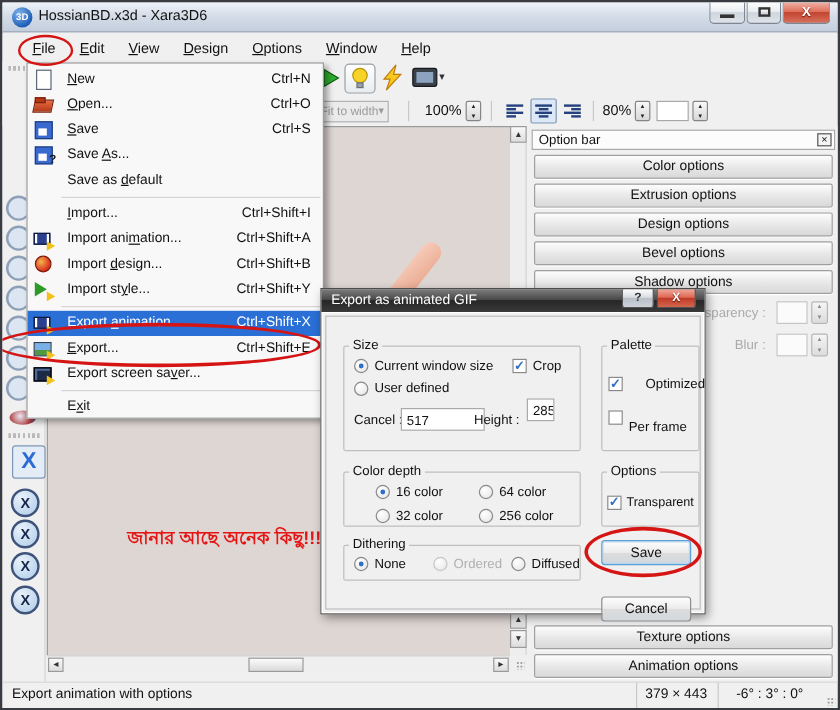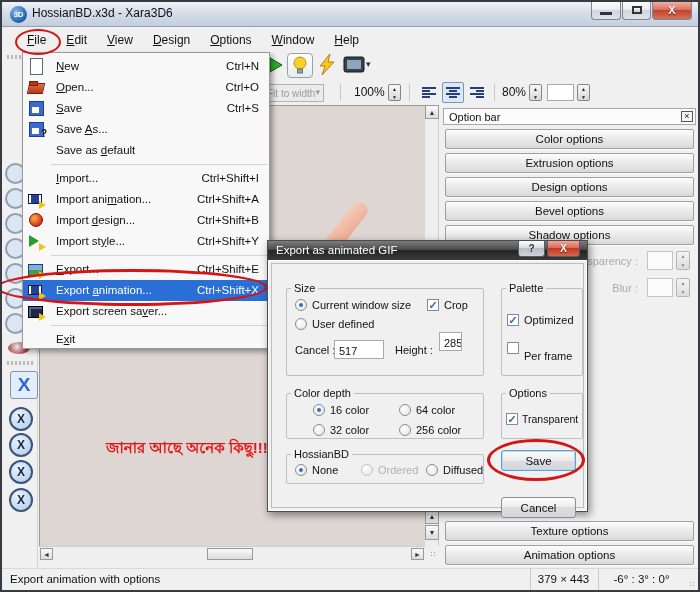--- a/index.html
+++ b/index.html
@@ -136,21 +136,21 @@
   #grp-options{left:232px;top:126px;width:82px;height:52px;}
   #grp-dither{left:17px;top:187px;width:198px;height:36px;}
   .radio{position:absolute;width:12px;height:12px;border:1px solid #8a8a8a;border-radius:50%;
     background:radial-gradient(circle at 35% 30%,#ffffff,#e4e4e4);}
   .radio.on::after{content:'';position:absolute;left:3px;top:3px;width:4px;height:4px;border-radius:50%;background:#2f6fc4;}
   .radio.dis{border-color:#c6c6c6;}
   .chk{position:absolute;width:12px;height:12px;border:1px solid #8a8a8a;background:#fff;font-size:11px;line-height:11px;
     text-align:center;color:#2f6fc4;font-weight:bold;}
   .dlbl{position:absolute;font-size:11px;color:#111;white-space:nowrap;}
   .dlbl.dis{color:#b0b0b0;}
-  .dfield{position:absolute;width:50px;height:19px;border:1px solid #a9a9a9;background:#fff;font-size:11px;padding:2px 0 0 4px;color:#111;}
+  .dfield{position:absolute;width:70px;height:19px;border:1px solid #a9a9a9;background:#fff;font-size:11px;padding:2px 0 0 4px;color:#111;}
   .dbtn{position:absolute;left:232px;width:75px;height:21px;border-radius:3px;font-size:11.5px;text-align:center;
     padding-top:4px;color:#111;background:linear-gradient(#fdfdfd,#ebebeb 50%,#dcdcdc 50%,#d2d8de);}
   #savebtn{top:189px;border:1px solid #5c9fd4;box-shadow:0 0 0 1px #b9d8ee inset;}
   #cancelbtn{top:236px;border:1px solid #8e8e8e;}
   
   #statusbar{position:absolute;left:0;top:566px;width:696px;height:22px;background:#f0f0f0;border-top:1px solid #d8d8d8;
     font-size:11.5px;color:#111;z-index:3;}
   #statusmsg{position:absolute;left:8px;top:4px;}
   .scell{position:absolute;top:0;height:22px;border-left:1px solid #c8c8c8;padding:4px 0 0 0;text-align:center;}
   #scell-size{right:102px;width:66px;} #scell-angles{right:14px;width:86px;}
@@ -368,34 +368,34 @@
         <span class="mshort">Ctrl+Shift+B</span>
       </div>
       <div class="mrow">
         <span class="mi import-style-icon">
           <span class="yarrow"></span>
         </span>
         <span class="mlabel">Import st<u>y</u>le...</span>
         <span class="mshort">Ctrl+Shift+Y</span>
       </div>
       <div class="msep"></div>
-      <div class="mrow">
-        <span class="mi export-image-icon">
-          <span class="yarrow"></span>
-        </span>
-        <span class="mlabel"><u>E</u>xport...</span>
-        <span class="mshort">Ctrl+Shift+E</span>
-      </div>
       <div class="mrow hl">
         <span class="mi export-film-icon">
           <span class="film"></span>
           <span class="yarrow"></span>
         </span>
         <span class="mlabel">Export <u>a</u>nimation...</span>
         <span class="mshort">Ctrl+Shift+X</span>
+      </div>
+      <div class="mrow">
+        <span class="mi export-image-icon">
+          <span class="yarrow"></span>
+        </span>
+        <span class="mlabel"><u>E</u>xport...</span>
+        <span class="mshort">Ctrl+Shift+E</span>
       </div>
       <div class="mrow">
         <span class="mi export-screensaver-icon">
           <span class="yarrow"></span>
         </span>
         <span class="mlabel">Export screen sa<u>v</u>er...</span>
         <span class="mshort"></span>
       </div>
       <div class="msep"></div>
       <div class="mrow">
@@ -421,42 +421,42 @@
         <span class="radio" style="left:8px;top:24px"></span>
         <span class="dlbl" style="left:25px;top:24px">User defined</span>
         <span class="dlbl" style="left:8px;top:50px">Cancel :</span>
         <input class="dfield" style="left: 47px; top: 46px;" value="517">
         <span class="dlbl" style="left:108px;top:50px">Height :</span>
         <input class="dfield" style="left: 152px; top: 38px; width: 23px;" value="285">
       </fieldset>
       <fieldset id="grp-palette">
         <legend>Palette</legend>
         <span class="chk" style="left:5px;top:20px">✓</span>
-        <span class="dlbl" style="left:22px;top:20px">Optimized</span>
+        <span class="dlbl" style="left:36px;top:20px">Optimized</span>
         <span class="chk" style="left:5px;top:48px"></span>
         <span class="dlbl" style="left:22px;top:56px">Per frame</span>
       </fieldset>
       <fieldset id="grp-depth">
         <legend>Color depth</legend>
         <span class="radio on" style="left:26px;top:5px"></span>
         <span class="dlbl" style="left:43px;top:5px">16 color</span>
         <span class="radio" style="left:112px;top:5px"></span>
         <span class="dlbl" style="left:129px;top:5px">64 color</span>
         <span class="radio" style="left:26px;top:25px"></span>
         <span class="dlbl" style="left:43px;top:25px">32 color</span>
         <span class="radio" style="left:112px;top:25px"></span>
         <span class="dlbl" style="left:129px;top:25px">256 color</span>
       </fieldset>
       <fieldset id="grp-options">
         <legend>Options</legend>
         <span class="chk" style="left:4px;top:14px">✓</span>
         <span class="dlbl" style="left:20px;top:14px;font-size:10.5px">Transparent</span>
       </fieldset>
       <fieldset id="grp-dither">
-        <legend>HossianBD</legend>
+        <legend>Dithering</legend>
         <span class="radio on" style="left:8px;top:4px"></span>
         <span class="dlbl" style="left:25px;top:4px">None</span>
         <span class="radio dis" style="left:74px;top:4px"></span>
         <span class="dlbl dis" style="left:91px;top:4px">Ordered</span>
         <span class="radio" style="left:139px;top:4px"></span>
         <span class="dlbl" style="left:156px;top:4px">Diffused</span>
       </fieldset>
       <div class="dbtn" id="savebtn">Save</div>
       <div class="dbtn" id="cancelbtn">Cancel</div>
     </div>

